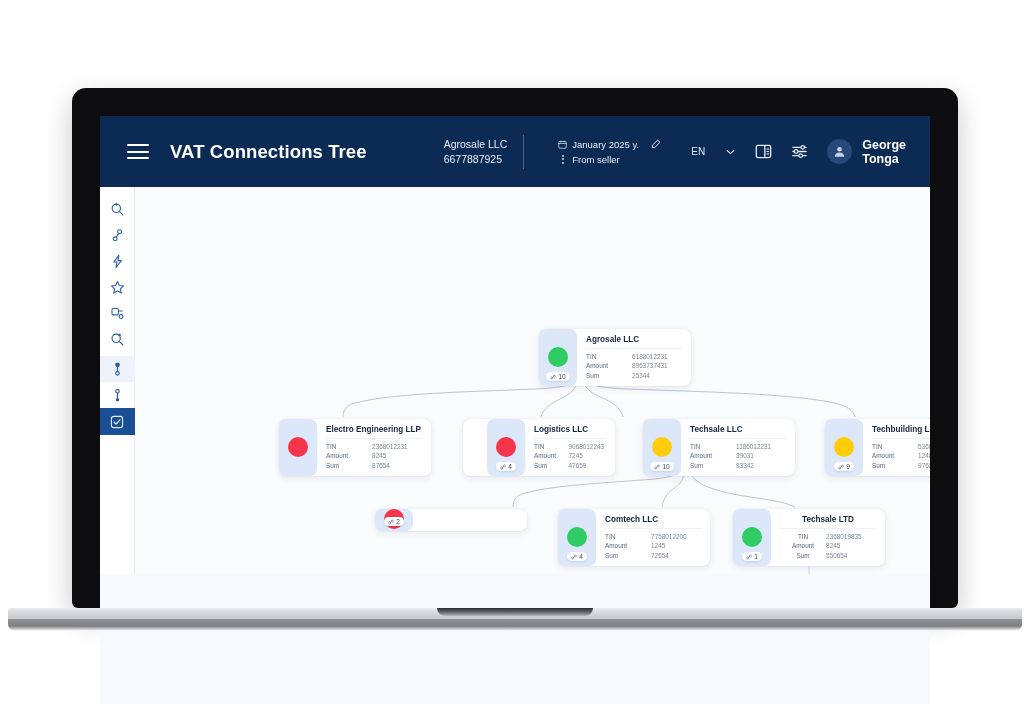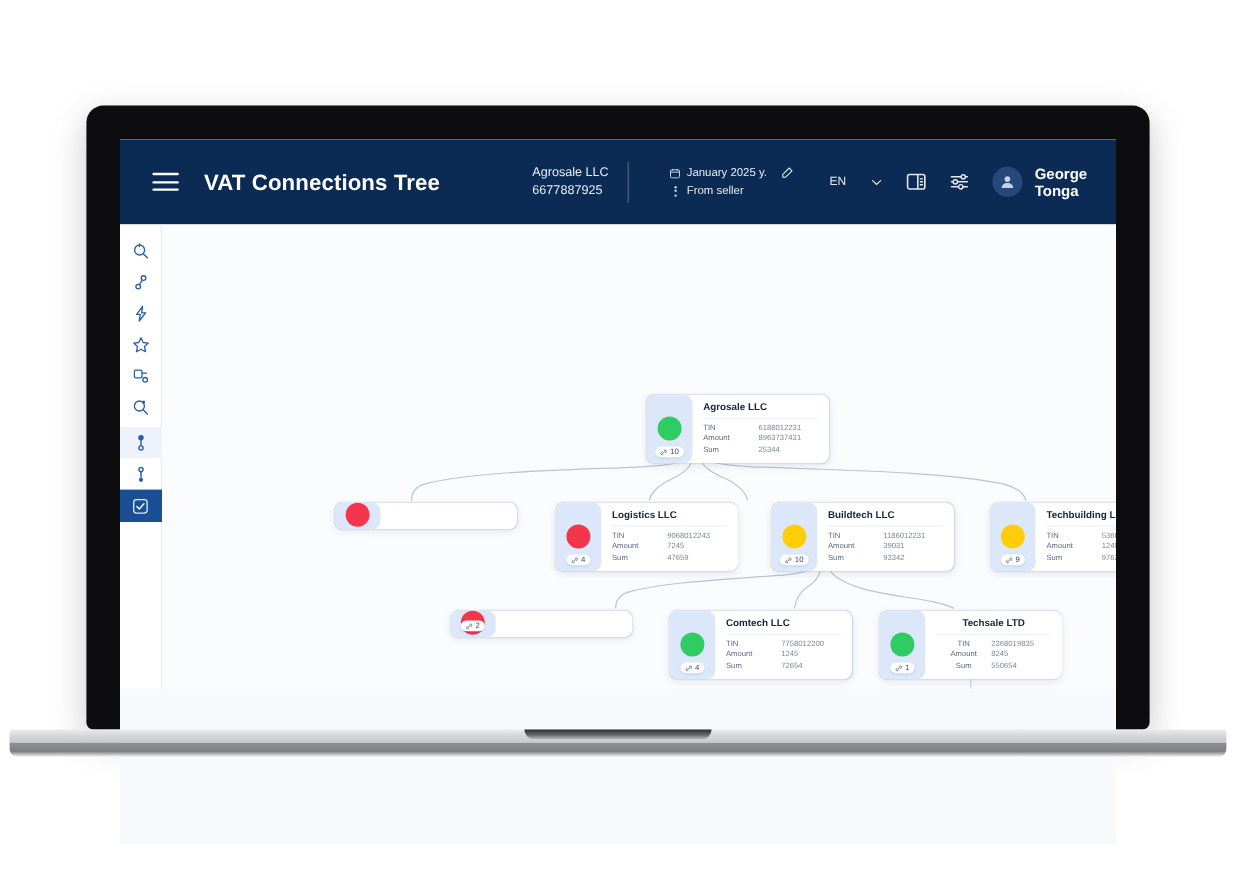--- a/index.html
+++ b/index.html
@@ -165,21 +165,21 @@
     font-size:8.2px; font-weight:700; color:#14243d;
     padding-bottom:4px; border-bottom:1px solid #edf1f6; margin-bottom:3px;
     white-space:nowrap;
   }
   .node-row { display:flex; font-size:6.4px; color:#5b6a80; line-height:9.4px; }
   .node-row .k { width:48%; }
   .node-row .v { color:#7a8798; }
 
   .node-root   { left:404px; top:142px; width:152px; }
   .node-n1     { left:144px; top:232px; width:152px; }
-  .node-n2     { left:328px; top:232px; width:152px; }
+  .node-n2     { left:328px; top:232px; width:152px;padding-left:24px; }
   .node-n3     { left:508px; top:232px; width:152px; }
   .node-n4     { left:690px; top:232px; width:152px; }
   .node-n5     { left:240px; top:322px; width:152px; }
   .node-n6     { left:423px; top:322px; width:152px; }
   .node-n7     { left:598px; top:322px; width:152px;text-align:center; }
 </style>
 </head>
 <body>
 
 <div id="laptop-mockup">
@@ -384,20 +384,35 @@
               <span class="k">Sum</span>
               <span class="v">25344</span>
             </div>
         </div>
       </div>
 
       <div class="node node-n1">
         <div class="node-badge">
           <div class="node-dot" style="background:#f4354b"></div>
         </div>
+        <div class="node-body">
+          <div class="node-title">Electro Engineering LLP</div>
+          <div class="node-row">
+              <span class="k">TIN</span>
+              <span class="v">2368012231</span>
+            </div>
+          <div class="node-row">
+              <span class="k">Amount</span>
+              <span class="v">8245</span>
+            </div>
+          <div class="node-row">
+              <span class="k">Sum</span>
+              <span class="v">87654</span>
+            </div>
+        </div>
       </div>
 
       <div class="node node-n2">
         <div class="node-badge">
           <div class="node-dot" style="background:#f4354b"></div>
           <div class="node-count">
             <svg class="link-ico" viewBox="0 0 10 10">
               <path d="M3.8 6.2 L6.2 3.8" stroke="#4a5a72" stroke-width="1.1" stroke-linecap="round"></path>
               <path d="M5.8 2.2 a1.7 1.7 0 1 1 2.4 2.4 L7.2 5.6" fill="none" stroke="#4a5a72" stroke-width="1.1" stroke-linecap="round"></path>
               <path d="M4.2 7.8 a1.7 1.7 0 1 1 -2.4 -2.4 L2.8 4.4" fill="none" stroke="#4a5a72" stroke-width="1.1" stroke-linecap="round"></path>
@@ -428,21 +443,21 @@
           <div class="node-count">
             <svg class="link-ico" viewBox="0 0 10 10">
               <path d="M3.8 6.2 L6.2 3.8" stroke="#4a5a72" stroke-width="1.1" stroke-linecap="round"></path>
               <path d="M5.8 2.2 a1.7 1.7 0 1 1 2.4 2.4 L7.2 5.6" fill="none" stroke="#4a5a72" stroke-width="1.1" stroke-linecap="round"></path>
               <path d="M4.2 7.8 a1.7 1.7 0 1 1 -2.4 -2.4 L2.8 4.4" fill="none" stroke="#4a5a72" stroke-width="1.1" stroke-linecap="round"></path>
             </svg>
             <span>10</span>
           </div>
         </div>
         <div class="node-body">
-          <div class="node-title">Buildtech LLC</div>
+          <div class="node-title">Techsale LLC</div>
           <div class="node-row">
               <span class="k">TIN</span>
               <span class="v">1186012231</span>
             </div>
           <div class="node-row">
               <span class="k">Amount</span>
               <span class="v">39031</span>
             </div>
           <div class="node-row">
               <span class="k">Sum</span>

